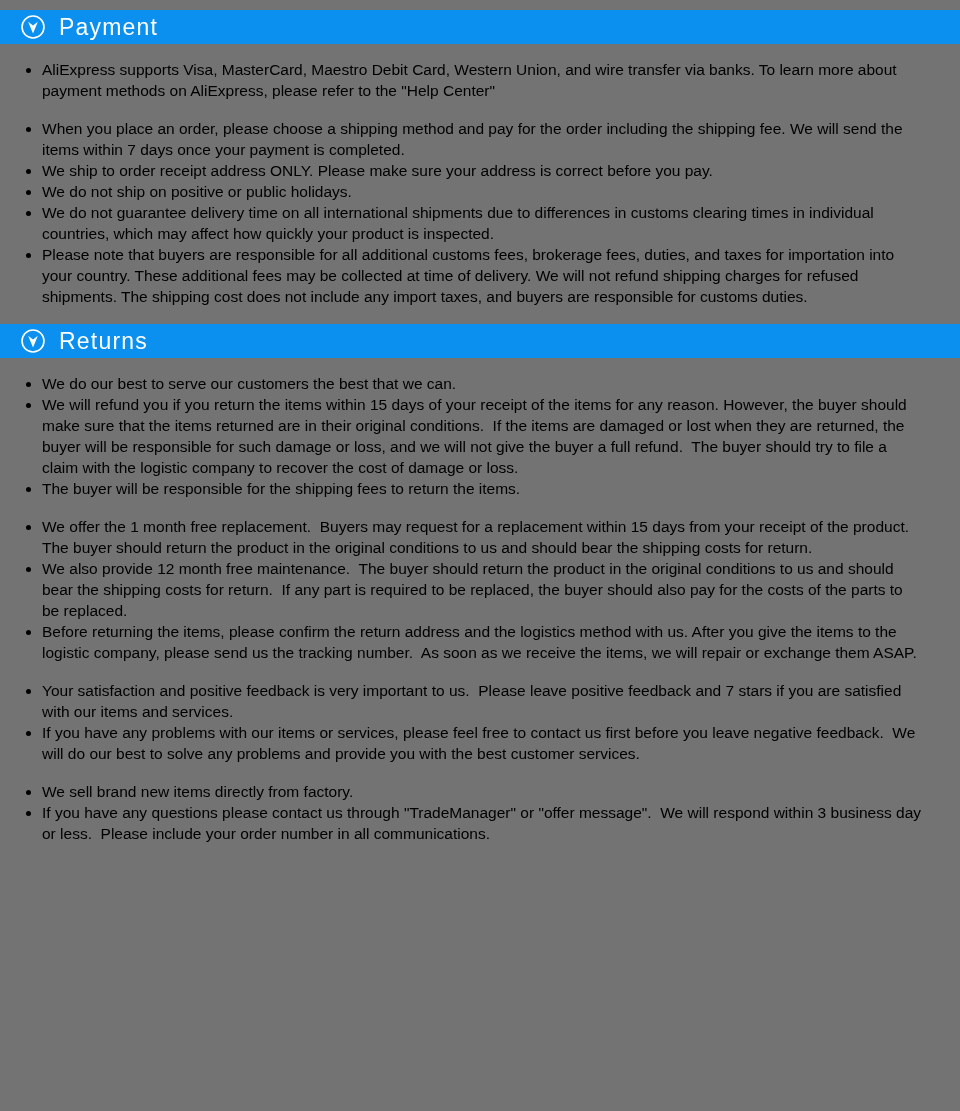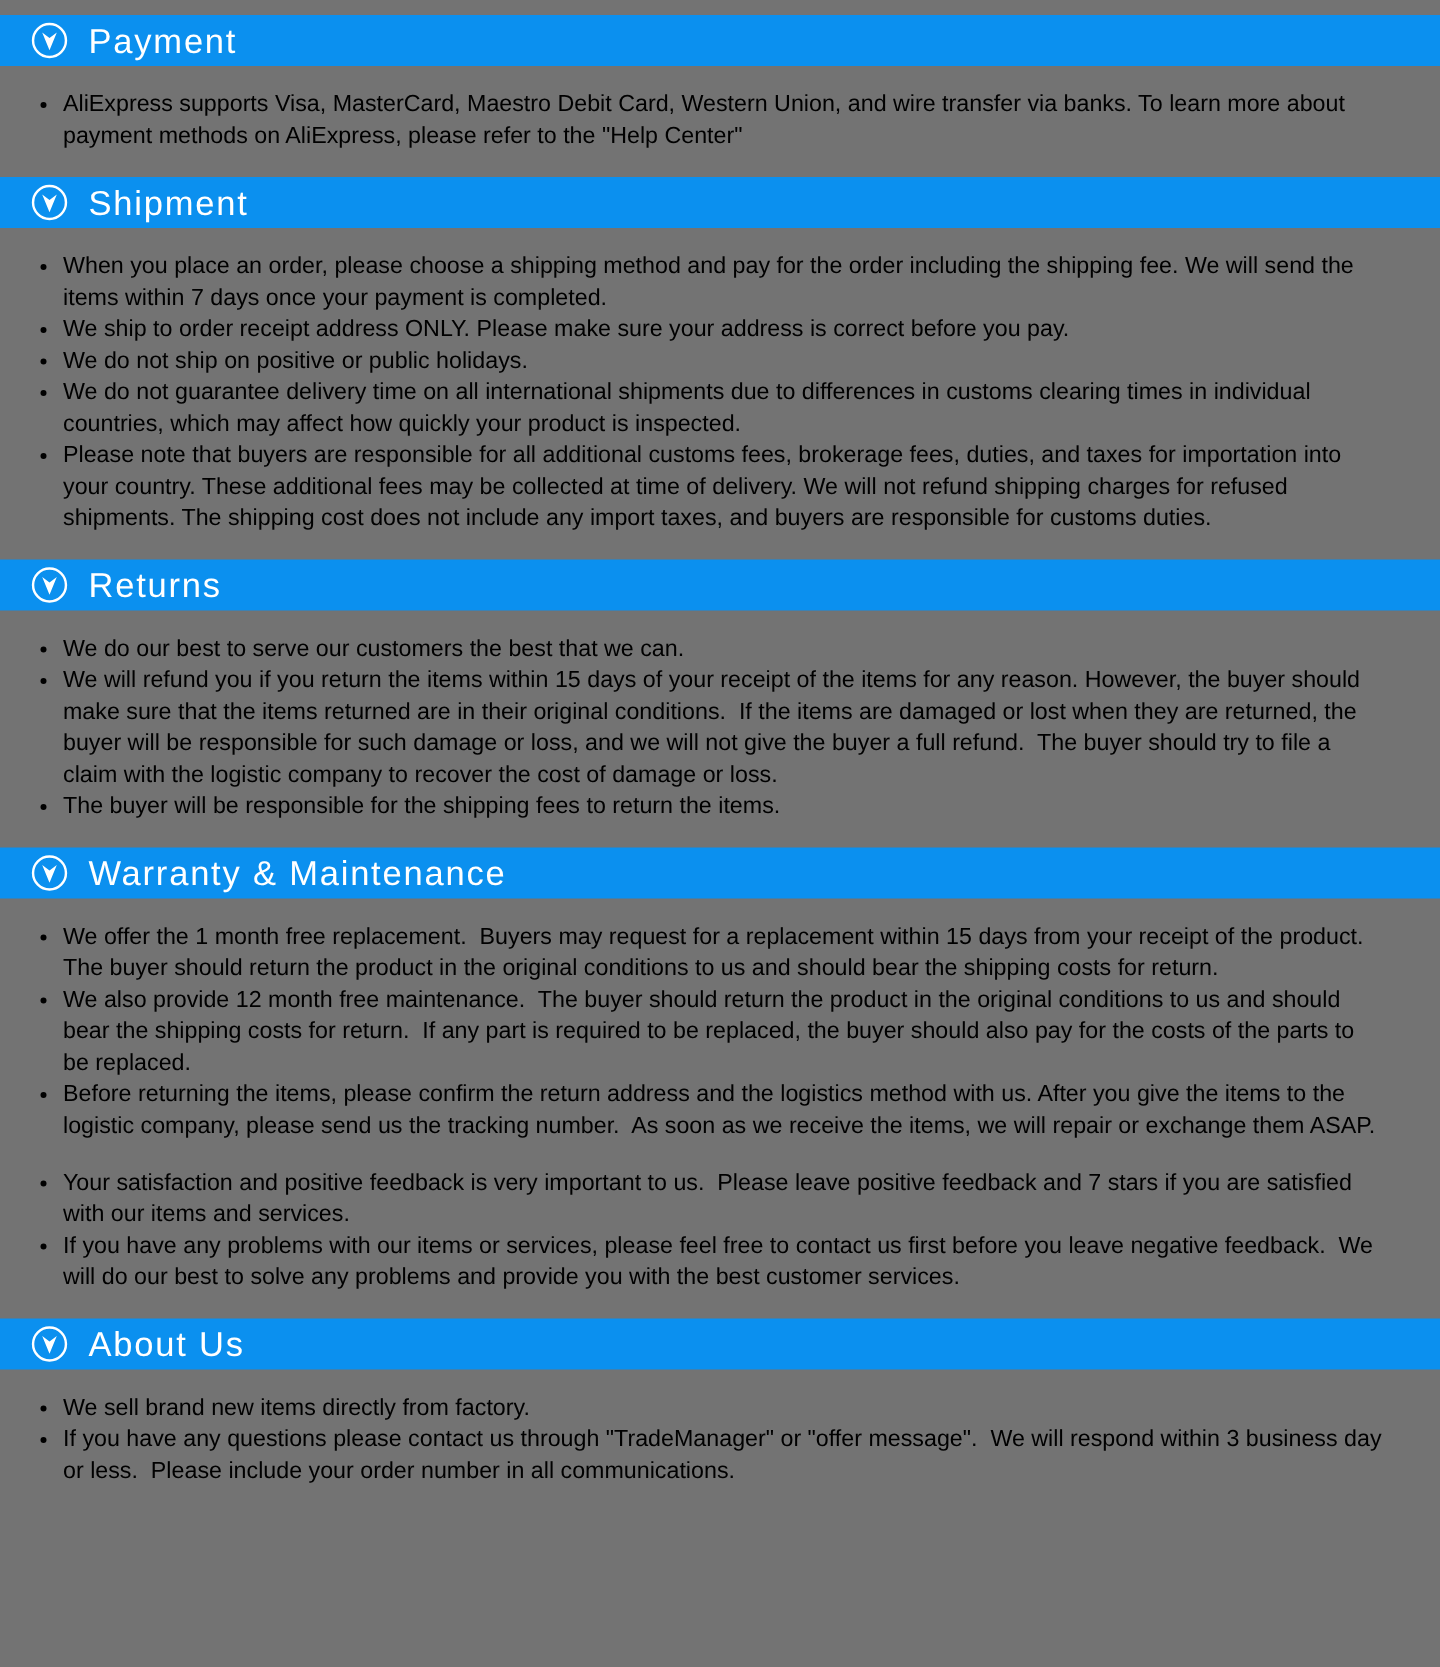--- a/index.html
+++ b/index.html
@@ -61,27 +61,20 @@
       <span class="section-title">Payment</span>
     </div>
     <div class="section-body">
       <ul>
           <li>AliExpress supports Visa, MasterCard, Maestro Debit Card, Western Union, and wire transfer via banks. To learn more about payment methods on AliExpress, please refer to the "Help Center"</li>
         </ul>
     </div>
   </section>
 
   <section>
-    <div class="section-header">
-      <svg class="badge-icon" viewBox="0 0 32 32">
-        <circle cx="16" cy="16" r="13.5" fill="none" stroke="#ffffff" stroke-width="2"></circle>
-        <path d="M10 9.5 L16 24 L22 9.5 L16 14 Z" fill="#ffffff"></path>
-      </svg>
-      <span class="section-title">Shipment</span>
-    </div>
     <div class="section-body">
       <ul>
           <li>When you place an order, please choose a shipping method and pay for the order including the shipping fee. We will send the items within 7 days once your payment is completed.</li>
           <li>We ship to order receipt address ONLY. Please make sure your address is correct before you pay.</li>
           <li>We do not ship on positive or public holidays.</li>
           <li>We do not guarantee delivery time on all international shipments due to differences in customs clearing times in individual countries, which may affect how quickly your product is inspected.</li>
           <li>Please note that buyers are responsible for all additional customs fees, brokerage fees, duties, and taxes for importation into your country. These additional fees may be collected at time of delivery. We will not refund shipping charges for refused shipments. The shipping cost does not include any import taxes, and buyers are responsible for customs duties.</li>
         </ul>
     </div>
   </section>
@@ -97,53 +90,39 @@
     <div class="section-body">
       <ul>
           <li>We do our best to serve our customers the best that we can.</li>
           <li>We will refund you if you return the items within 15 days of your receipt of the items for any reason. However, the buyer should make sure that the items returned are in their original conditions.  If the items are damaged or lost when they are returned, the buyer will be responsible for such damage or loss, and we will not give the buyer a full refund.  The buyer should try to file a claim with the logistic company to recover the cost of damage or loss.</li>
           <li>The buyer will be responsible for the shipping fees to return the items.</li>
         </ul>
     </div>
   </section>
 
   <section>
-    <div class="section-header">
-      <svg class="badge-icon" viewBox="0 0 32 32">
-        <circle cx="16" cy="16" r="13.5" fill="none" stroke="#ffffff" stroke-width="2"></circle>
-        <path d="M10 9.5 L16 24 L22 9.5 L16 14 Z" fill="#ffffff"></path>
-      </svg>
-      <span class="section-title">Warranty &amp; Maintenance</span>
-    </div>
     <div class="section-body">
       <ul>
           <li>We offer the 1 month free replacement.  Buyers may request for a replacement within 15 days from your receipt of the product. The buyer should return the product in the original conditions to us and should bear the shipping costs for return.</li>
           <li>We also provide 12 month free maintenance.  The buyer should return the product in the original conditions to us and should bear the shipping costs for return.  If any part is required to be replaced, the buyer should also pay for the costs of the parts to be replaced.</li>
           <li>Before returning the items, please confirm the return address and the logistics method with us. After you give the items to the logistic company, please send us the tracking number.  As soon as we receive the items, we will repair or exchange them ASAP.</li>
         </ul>
     </div>
   </section>
 
   <section>
     <div class="section-body">
       <ul>
           <li>Your satisfaction and positive feedback is very important to us.  Please leave positive feedback and 7 stars if you are satisfied with our items and services.</li>
           <li>If you have any problems with our items or services, please feel free to contact us first before you leave negative feedback.  We will do our best to solve any problems and provide you with the best customer services.</li>
         </ul>
     </div>
   </section>
 
   <section>
-    <div class="section-header">
-      <svg class="badge-icon" viewBox="0 0 32 32">
-        <circle cx="16" cy="16" r="13.5" fill="none" stroke="#ffffff" stroke-width="2"></circle>
-        <path d="M10 9.5 L16 24 L22 9.5 L16 14 Z" fill="#ffffff"></path>
-      </svg>
-      <span class="section-title">About Us</span>
-    </div>
     <div class="section-body">
       <ul>
           <li>We sell brand new items directly from factory.</li>
           <li>If you have any questions please contact us through "TradeManager" or "offer message".  We will respond within 3 business day or less.  Please include your order number in all communications.</li>
         </ul>
     </div>
   </section>
 
 </div>
 

